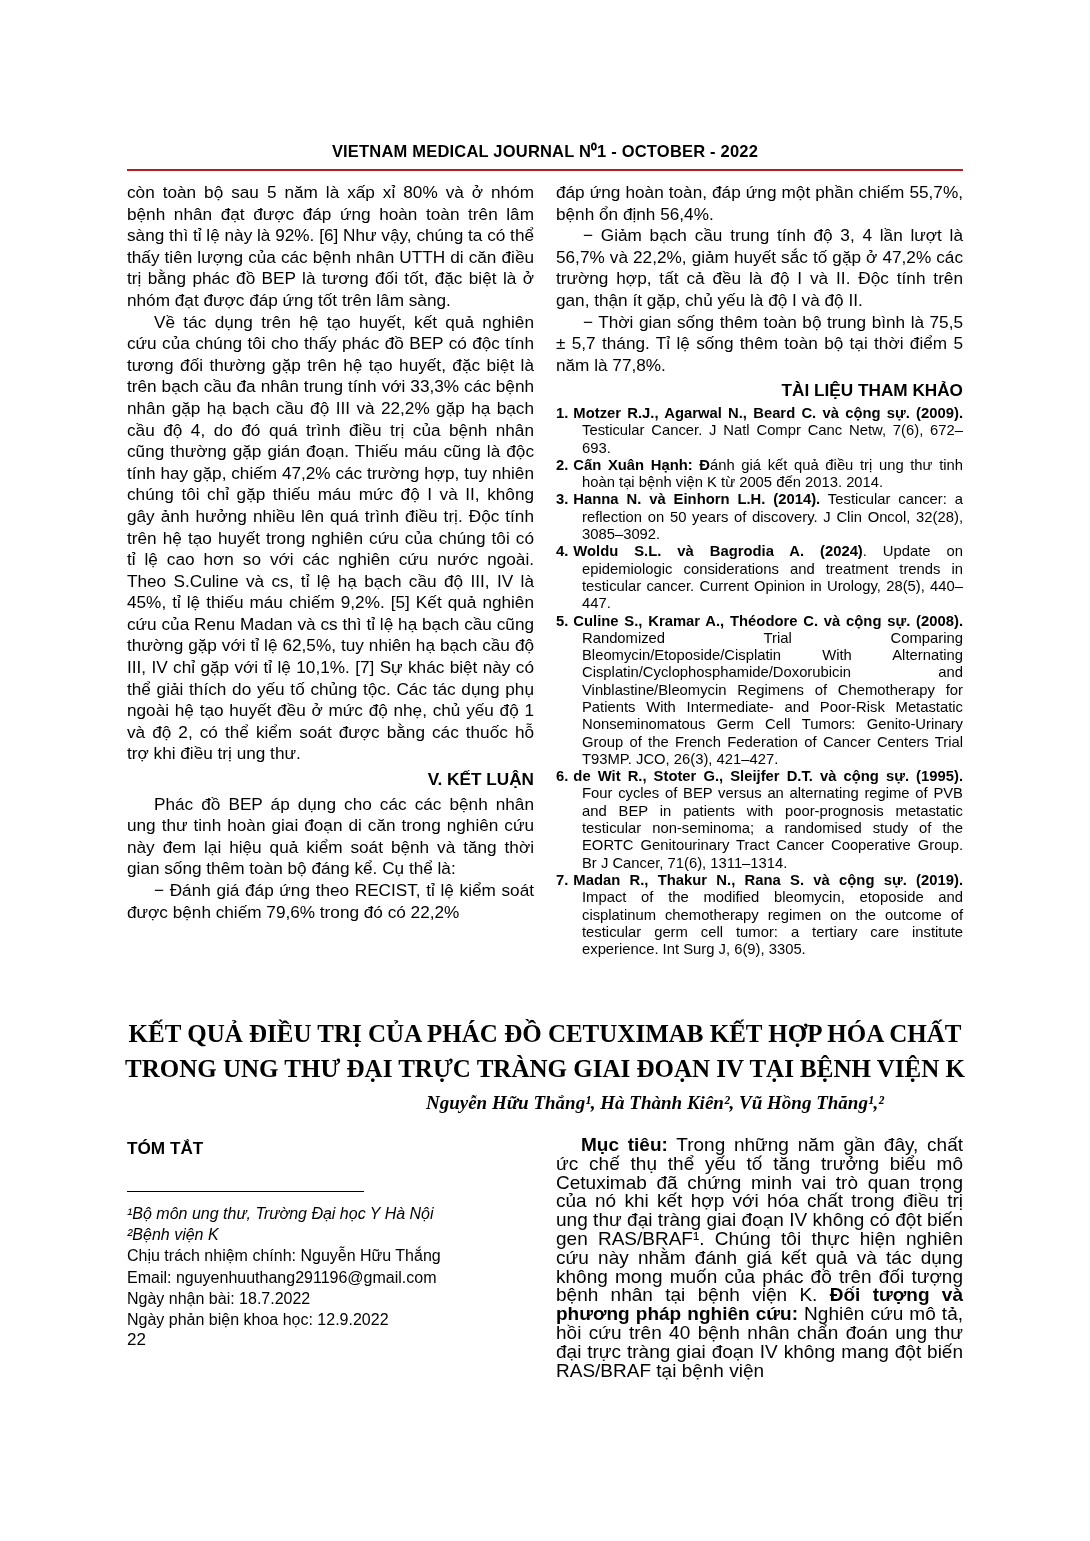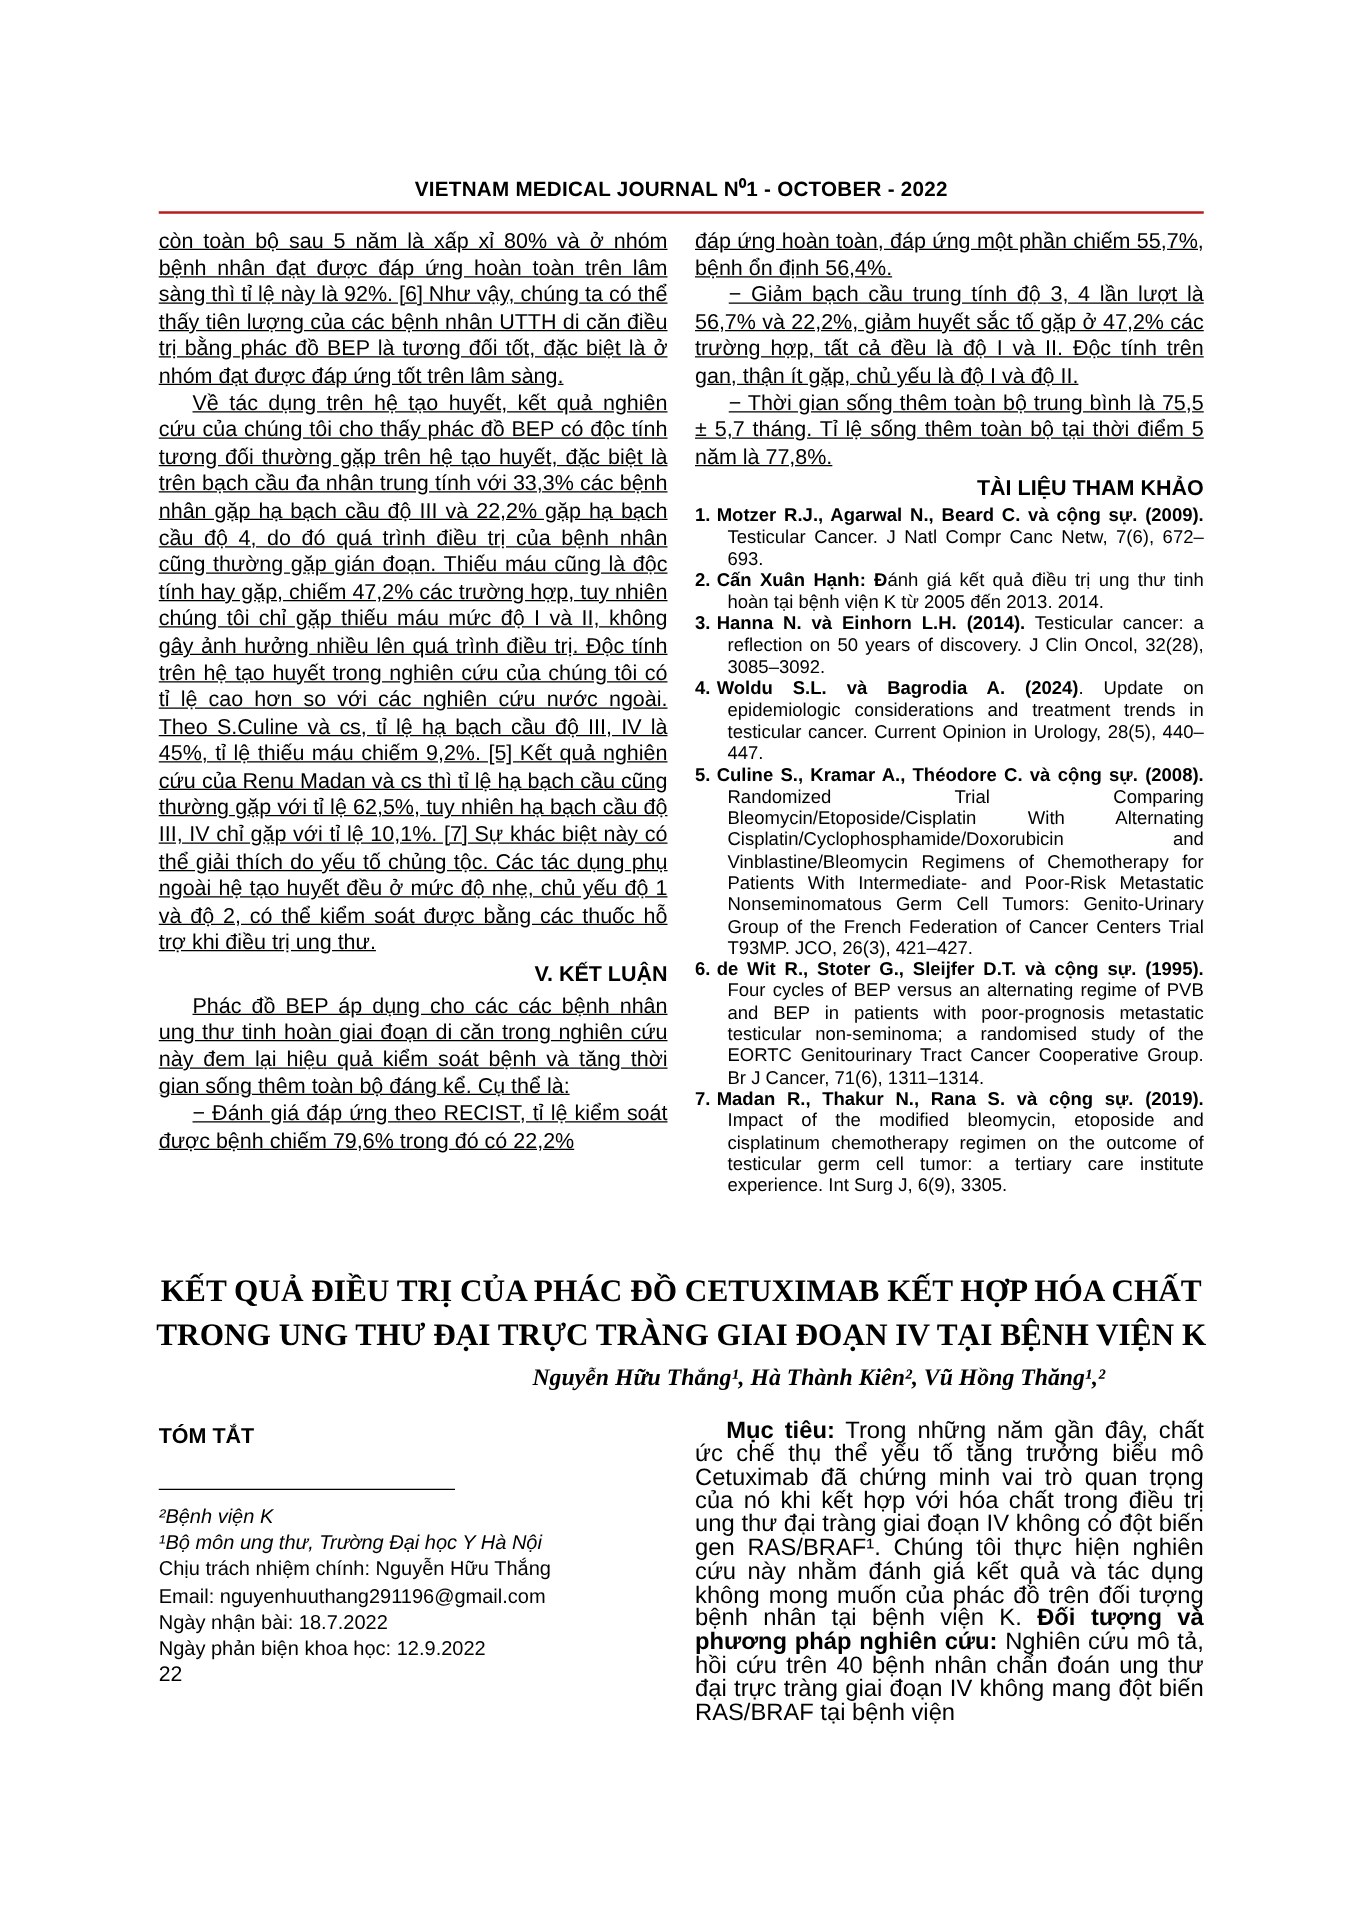--- a/index.html
+++ b/index.html
@@ -30,21 +30,21 @@
     width: 836px;
     display: flex;
     gap: 22px;
   }
   .col {
     width: 407px;
     font-size: 17.2px;
     line-height: 21.6px;
     text-align: justify;
   }
-  .col p { margin: 0; text-decoration: underline; }
+  .col p { margin: 0; }
   .indent { text-indent: 27px; }
   h3.section {
     font-size: 17.2px;
     font-weight: bold;
     margin: 4px 0 3px 0;
     text-align: right;
   }
   .refs {
     font-size: 14.8px;
     line-height: 17.3px;
@@ -153,22 +153,22 @@
     <div>KẾT QUẢ ĐIỀU TRỊ CỦA PHÁC ĐỒ CETUXIMAB KẾT HỢP HÓA CHẤT</div>
     <div>TRONG UNG THƯ ĐẠI TRỰC TRÀNG GIAI ĐOẠN IV TẠI BỆNH VIỆN K</div>
   </div>
 
   <div class="a2-authors">Nguyễn Hữu Thắng¹, Hà Thành Kiên², Vũ Hồng Thăng¹,²</div>
 
   <div class="cols2">
     <div class="col2-left">
       <h3 class="tomtat">TÓM TẮT</h3>
       <div class="footnote-rule"></div>
+      <p class="fn italic">¹Bộ môn ung thư, Trường Đại học Y Hà Nội</p>
       <p class="fn italic">²Bệnh viện K</p>
-      <p class="fn italic">¹Bộ môn ung thư, Trường Đại học Y Hà Nội</p>
       <p class="fn">Chịu trách nhiệm chính: Nguyễn Hữu Thắng</p>
       <p class="fn">Email: nguyenhuuthang291196@gmail.com</p>
       <p class="fn">Ngày nhận bài: 18.7.2022</p>
       <p class="fn">Ngày phản biện khoa học: 12.9.2022</p>
     </div>
     <div class="col2-right">
       <p class="abstract-p"><span class="b">Mục tiêu:</span><span> Trong những năm gần đây, chất ức chế thụ thể yếu tố tăng trưởng biểu mô Cetuximab đã chứng minh vai trò quan trọng của nó khi kết hợp với hóa chất trong điều trị ung thư đại tràng giai đoạn IV không có đột biến gen RAS/BRAF¹. Chúng tôi thực hiện nghiên cứu này nhằm đánh giá kết quả và tác dụng không mong muốn của phác đồ trên đối tượng bệnh nhân tại bệnh viện K. </span><span class="b">Đối tượng và phương pháp nghiên cứu:</span><span> Nghiên cứu mô tả, hồi cứu trên 40 bệnh nhân chẩn đoán ung thư đại trực tràng giai đoạn IV không mang đột biến RAS/BRAF tại bệnh viện</span></p>
     </div>
   </div>
 

